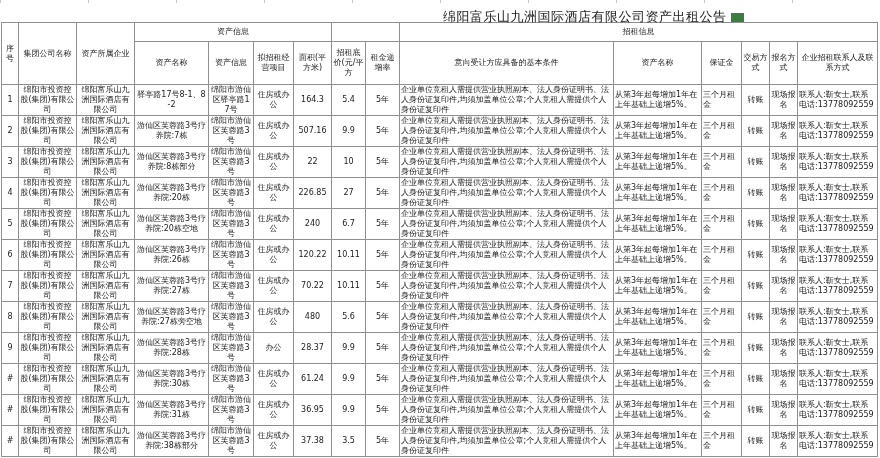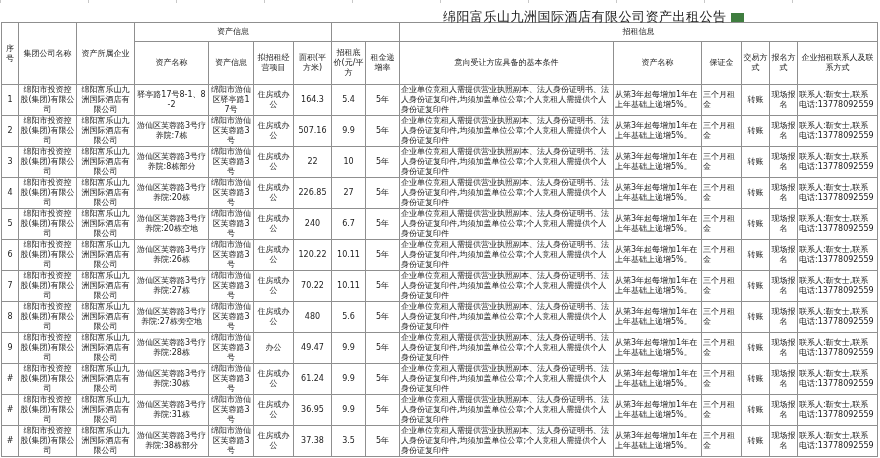--- a/index.html
+++ b/index.html
@@ -205,21 +205,21 @@
     <td>现场报名</td>
     <td class="l">联系人:靳女士,联系电话:13778092559</td>
   </tr>
       <tr>
     <td>9</td>
     <td>绵阳市投资控股(集团)有限公司</td>
     <td>绵阳富乐山九洲国际酒店有限公司</td>
     <td>游仙区芙蓉路3号疗养院:28栋</td>
     <td>绵阳市游仙区芙蓉路3号</td>
     <td>办公</td>
-    <td>49.47</td>
+    <td>28.37</td>
     <td>9.9</td>
     <td>5年</td>
     <td class="l">企业单位竞租人需提供营业执照副本、法人身份证明书、法人身份证复印件,均须加盖单位公章;个人竞租人需提供个人身份证复印件</td>
     <td class="l">从第3年起每增加1年在上年基础上递增5%。</td>
     <td class="l">三个月租金</td>
     <td>转账</td>
     <td>现场报名</td>
     <td class="l">联系人:靳女士,联系电话:13778092559</td>
   </tr>
       <tr>

